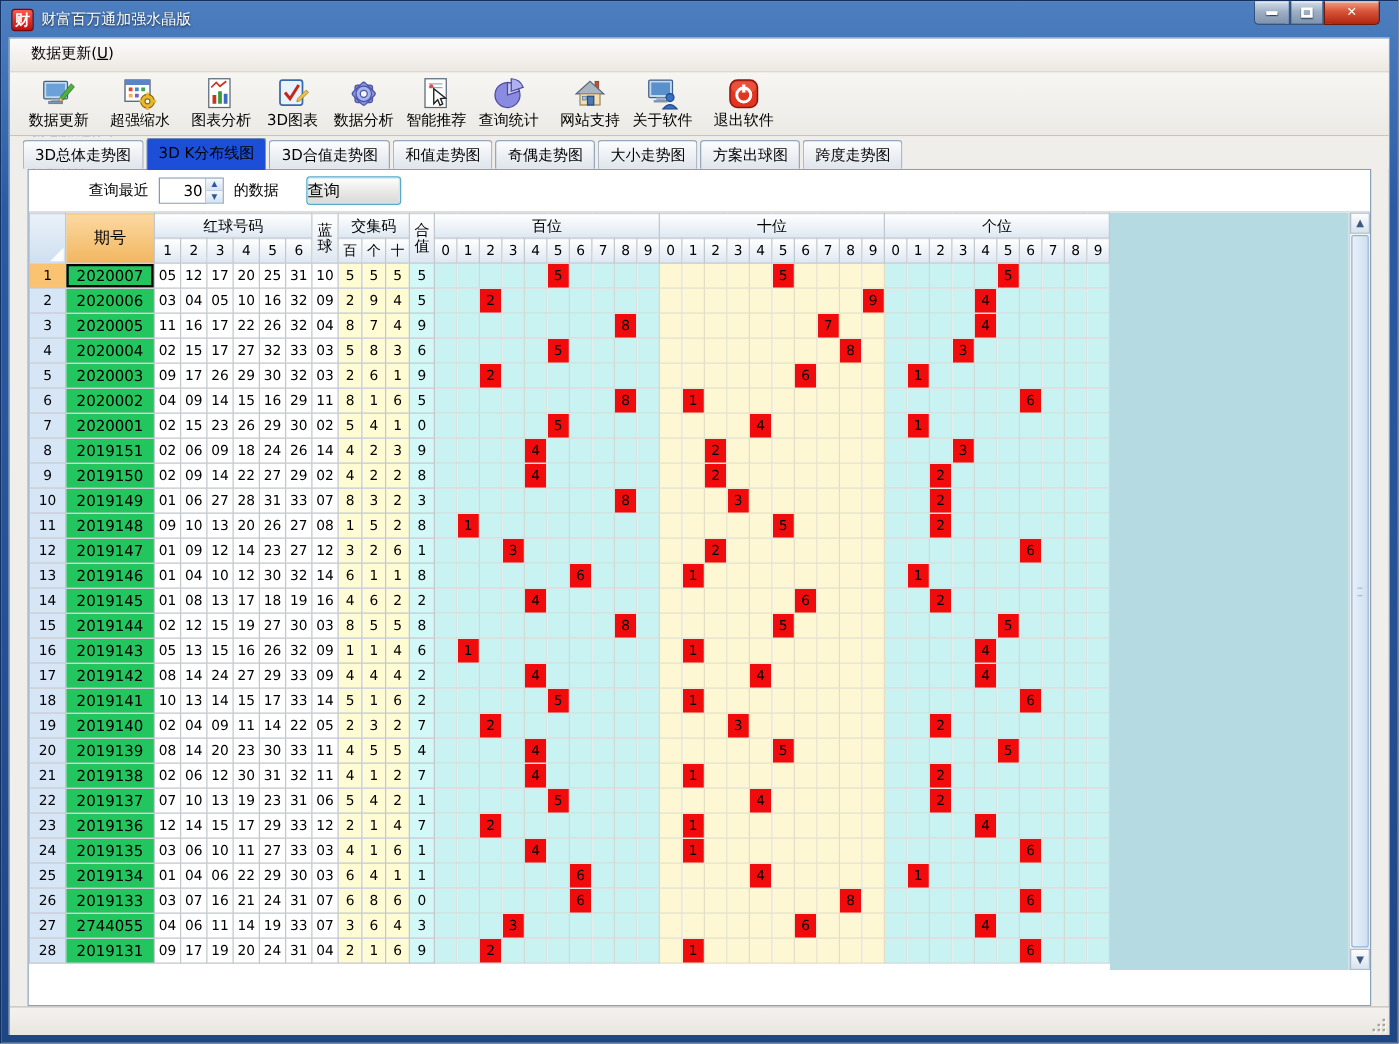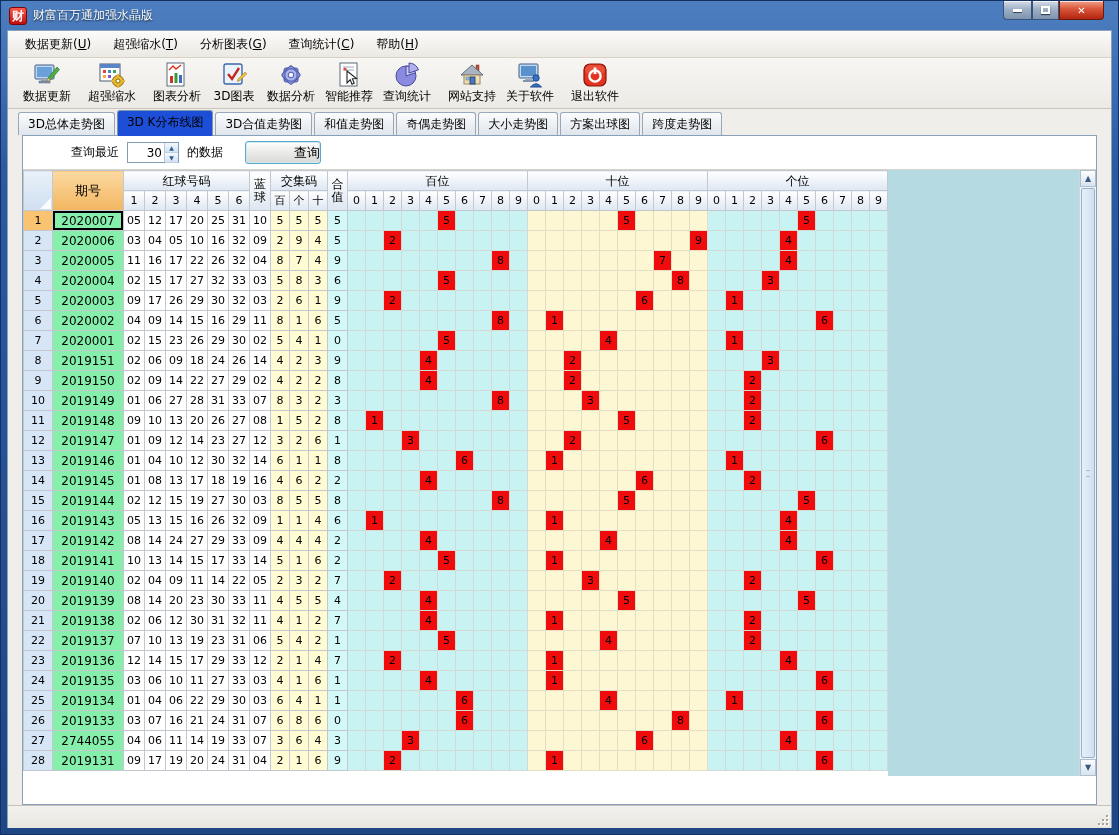--- a/index.html
+++ b/index.html
@@ -15,21 +15,21 @@
   .win-btn{height:19px;border:1px solid #35537e;border-top:none;display:flex;align-items:center;justify-content:center;color:#fff;font-size:10px;background:linear-gradient(180deg,#d6dee9,#9fb0c6 45%,#7e93ad);box-shadow:inset 0 1px 0 rgba(255,255,255,.7);}
   .win-btn.min{width:29px;border-radius:0 0 0 4px;}
   .win-btn.max{width:27px;}
   .win-btn.close{width:45px;background:linear-gradient(180deg,#f0a088,#d85438 45%,#b22510);border-color:#6e1a08;border-radius:0 0 4px 0;font-weight:bold;}
   .glyph-min{width:9px;height:3px;background:#fff;box-shadow:0 1px 1px #345;}
   .glyph-max{width:9px;height:8px;border:2px solid #fff;box-shadow:0 1px 1px #345;}
 
   .client{background:#f0eeea;height:798px;display:flex;flex-direction:column;border:1px solid #8aa0bd;border-bottom:none;}
 
   
-  .menubar{height:27px;background:linear-gradient(180deg,#fbfbfa,#ece9e3);border-bottom:1px solid #d6d2c9;display:flex;align-items:center;padding-left:6px;}
+  .menubar{height:27px;background:linear-gradient(180deg,#fbfbfa,#ece9e3);border-bottom:1px solid #d6d2c9;display:flex;align-items:flex-start;padding-left:6px;flex-direction:column;}
   .menu-item{padding:3px 11px;cursor:default;}
 
   
   .toolbar{height:51px;background:linear-gradient(180deg,#f8f6f3,#eceae5);border-bottom:1px solid #c9c5bc;display:flex;align-items:flex-start;padding:2px 0;}
   .tb-grip{width:6px;margin:4px 2px;border-left:2px dotted #b4b0a6;}
   .tb-btn{display:flex;flex-direction:column;align-items:center;justify-content:flex-start;padding:1px 5px 0 5px;min-width:56px;}
   .tb-icon{width:28px;height:28px;}
   .tb-icon svg{width:28px;height:28px;}
   .tb-label{font-size:12px;line-height:15px;white-space:nowrap;}
   .tb-sep{width:1px;background:#c6c2b8;margin:3px 3px;box-shadow:1px 0 0 #fff;}
@@ -44,35 +44,35 @@
   .tab2.active{background:#1d4ed8;height:26px;border-color:#7e94ac;position:relative;top:1px;z-index:3;}
 
   
   .panel{flex:1;margin:0 14px;border:1px solid #8aa0b8;background:#fff;position:relative;z-index:1;display:flex;flex-direction:column;overflow:hidden;}
   .query-row{height:34px;display:flex;align-items:center;padding-left:48px;border-bottom:1px solid #d8d4cc;background:#fff;flex:none;}
   .query-label{margin-right:8px;}
   .spinner{display:flex;border:1px solid #7f9db9;background:#fff;height:21px;width:52px;margin-right:8px;}
   .spinner input{width:36px;border:none;outline:none;text-align:right;font-size:12px;font-family:inherit;padding-right:2px;}
   .spin-btns{width:15px;display:flex;flex-direction:column;border-left:1px solid #b8c8d8;}
   .spin-btn{flex:1;font-size:6px;line-height:9px;text-align:center;color:#2a5a9a;background:linear-gradient(180deg,#f4f8fc,#d4e2f2);border-bottom:1px solid #c0d0e0;}
-  .query-btn{margin-left:14px;width:76px;height:23px;border:1px solid #58aacb;border-radius:3px;background:linear-gradient(180deg,#ffffff,#e6e6e4 60%,#d9d9d6);font-size:13px;text-align:right;line-height:21px;box-shadow:0 0 0 1px #cfe8f2 inset;}
+  .query-btn{margin-left:14px;width:76px;height:23px;border:1px solid #58aacb;border-radius:3px;background:linear-gradient(180deg,#ffffff,#e6e6e4 60%,#d9d9d6);font-size:13px;text-align:left;line-height:21px;box-shadow:0 0 0 1px #cfe8f2 inset;}
 
   .table-zone{flex:1;display:flex;align-items:flex-start;background:#fff;position:relative;}
   .filler{align-self:stretch;flex:1;background:#b5dae2;height:606px;max-height:100%;}
 
   table{border-collapse:collapse;table-layout:fixed;flex:none;}
   th,td{border:1px solid #c2c8ce;height:20px;text-align:center;font-weight:normal;overflow:hidden;padding:0;font-size:11px;line-height:18px;}
   thead th{background:linear-gradient(180deg,#ffffff,#dde7f2);font-size:12px;}
   th.hdr-issue{background:linear-gradient(180deg,#fcd9a1,#f2b660);font-size:13px;}
   th.corner{position:relative;background:linear-gradient(180deg,#e9f1f9,#cfdff0);}
   th.corner::after{content:"";position:absolute;right:1px;bottom:1px;border-left:11px solid transparent;border-bottom:11px solid #ffffff;opacity:.9;}
   th.vtxt{font-size:12px;line-height:13px;word-break:break-all;padding:0 3px;}
   td.idx{background:#d7e6f6;}
   tr.cur td.idx{background:#f9c372;}
-  td.issue{background:#86efac;font-size:12px;}
+  td.issue{background:#22c55e;font-size:12px;}
   td.issue.focused{box-shadow:inset 0 0 0 2px #000;}
   td.ball{background:#fff;}
   td.code{background:#fffbd2;}
   td.sum{background:#d2f8f8;}
   td.cc{background:#c9f2f3;border-color:#d2dad6;}
   td.cc.mid{background:#fdf7d4;border-color:#e4dfc4;}
   td.cc.hit{background:#f00c0c;color:#000;}
   th.digit{font-size:11px;}
 
   

